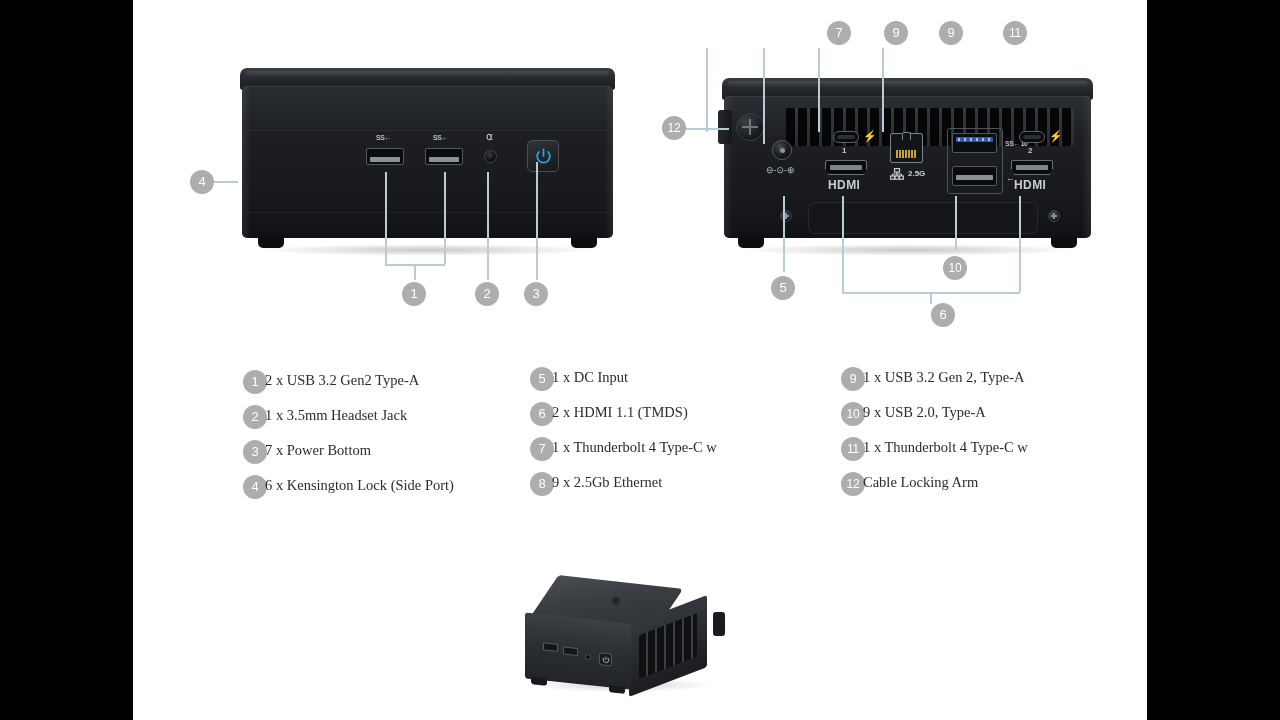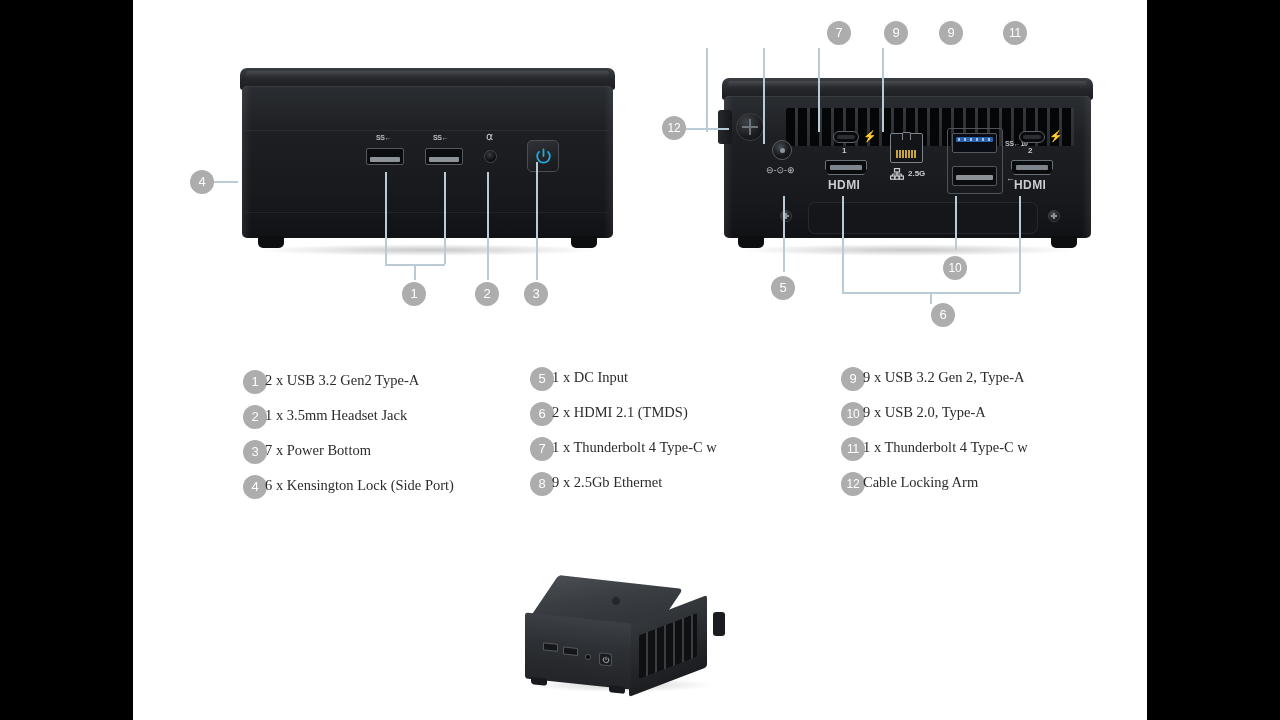--- a/index.html
+++ b/index.html
@@ -457,36 +457,36 @@
         </div>
       </div>
 
       <div class="legend-col" id="legend-col-2" style="left:397px; top:367px;">
         <div class="legend-row">
           <div class="badge">5</div>
           <div class="legend-text">1 x DC Input</div>
         </div>
         <div class="legend-row">
           <div class="badge">6</div>
-          <div class="legend-text">2 x HDMI 2.1 (TMDS)</div>
+          <div class="legend-text">2 x HDMI 1.1 (TMDS)</div>
         </div>
         <div class="legend-row">
           <div class="badge">7</div>
           <div class="legend-text">1 x Thunderbolt 4 Type-C w</div>
         </div>
         <div class="legend-row">
           <div class="badge">8</div>
           <div class="legend-text">9 x 2.5Gb Ethernet</div>
         </div>
       </div>
 
       <div class="legend-col" id="legend-col-3" style="left:708px; top:367px;">
         <div class="legend-row">
           <div class="badge">9</div>
-          <div class="legend-text">9 x USB 3.2 Gen 2, Type-A</div>
+          <div class="legend-text">1 x USB 3.2 Gen 2, Type-A</div>
         </div>
         <div class="legend-row">
           <div class="badge wide">10</div>
           <div class="legend-text">9 x USB 2.0, Type-A</div>
         </div>
         <div class="legend-row">
           <div class="badge wide">11</div>
           <div class="legend-text">1 x Thunderbolt 4 Type-C w</div>
         </div>
         <div class="legend-row">

